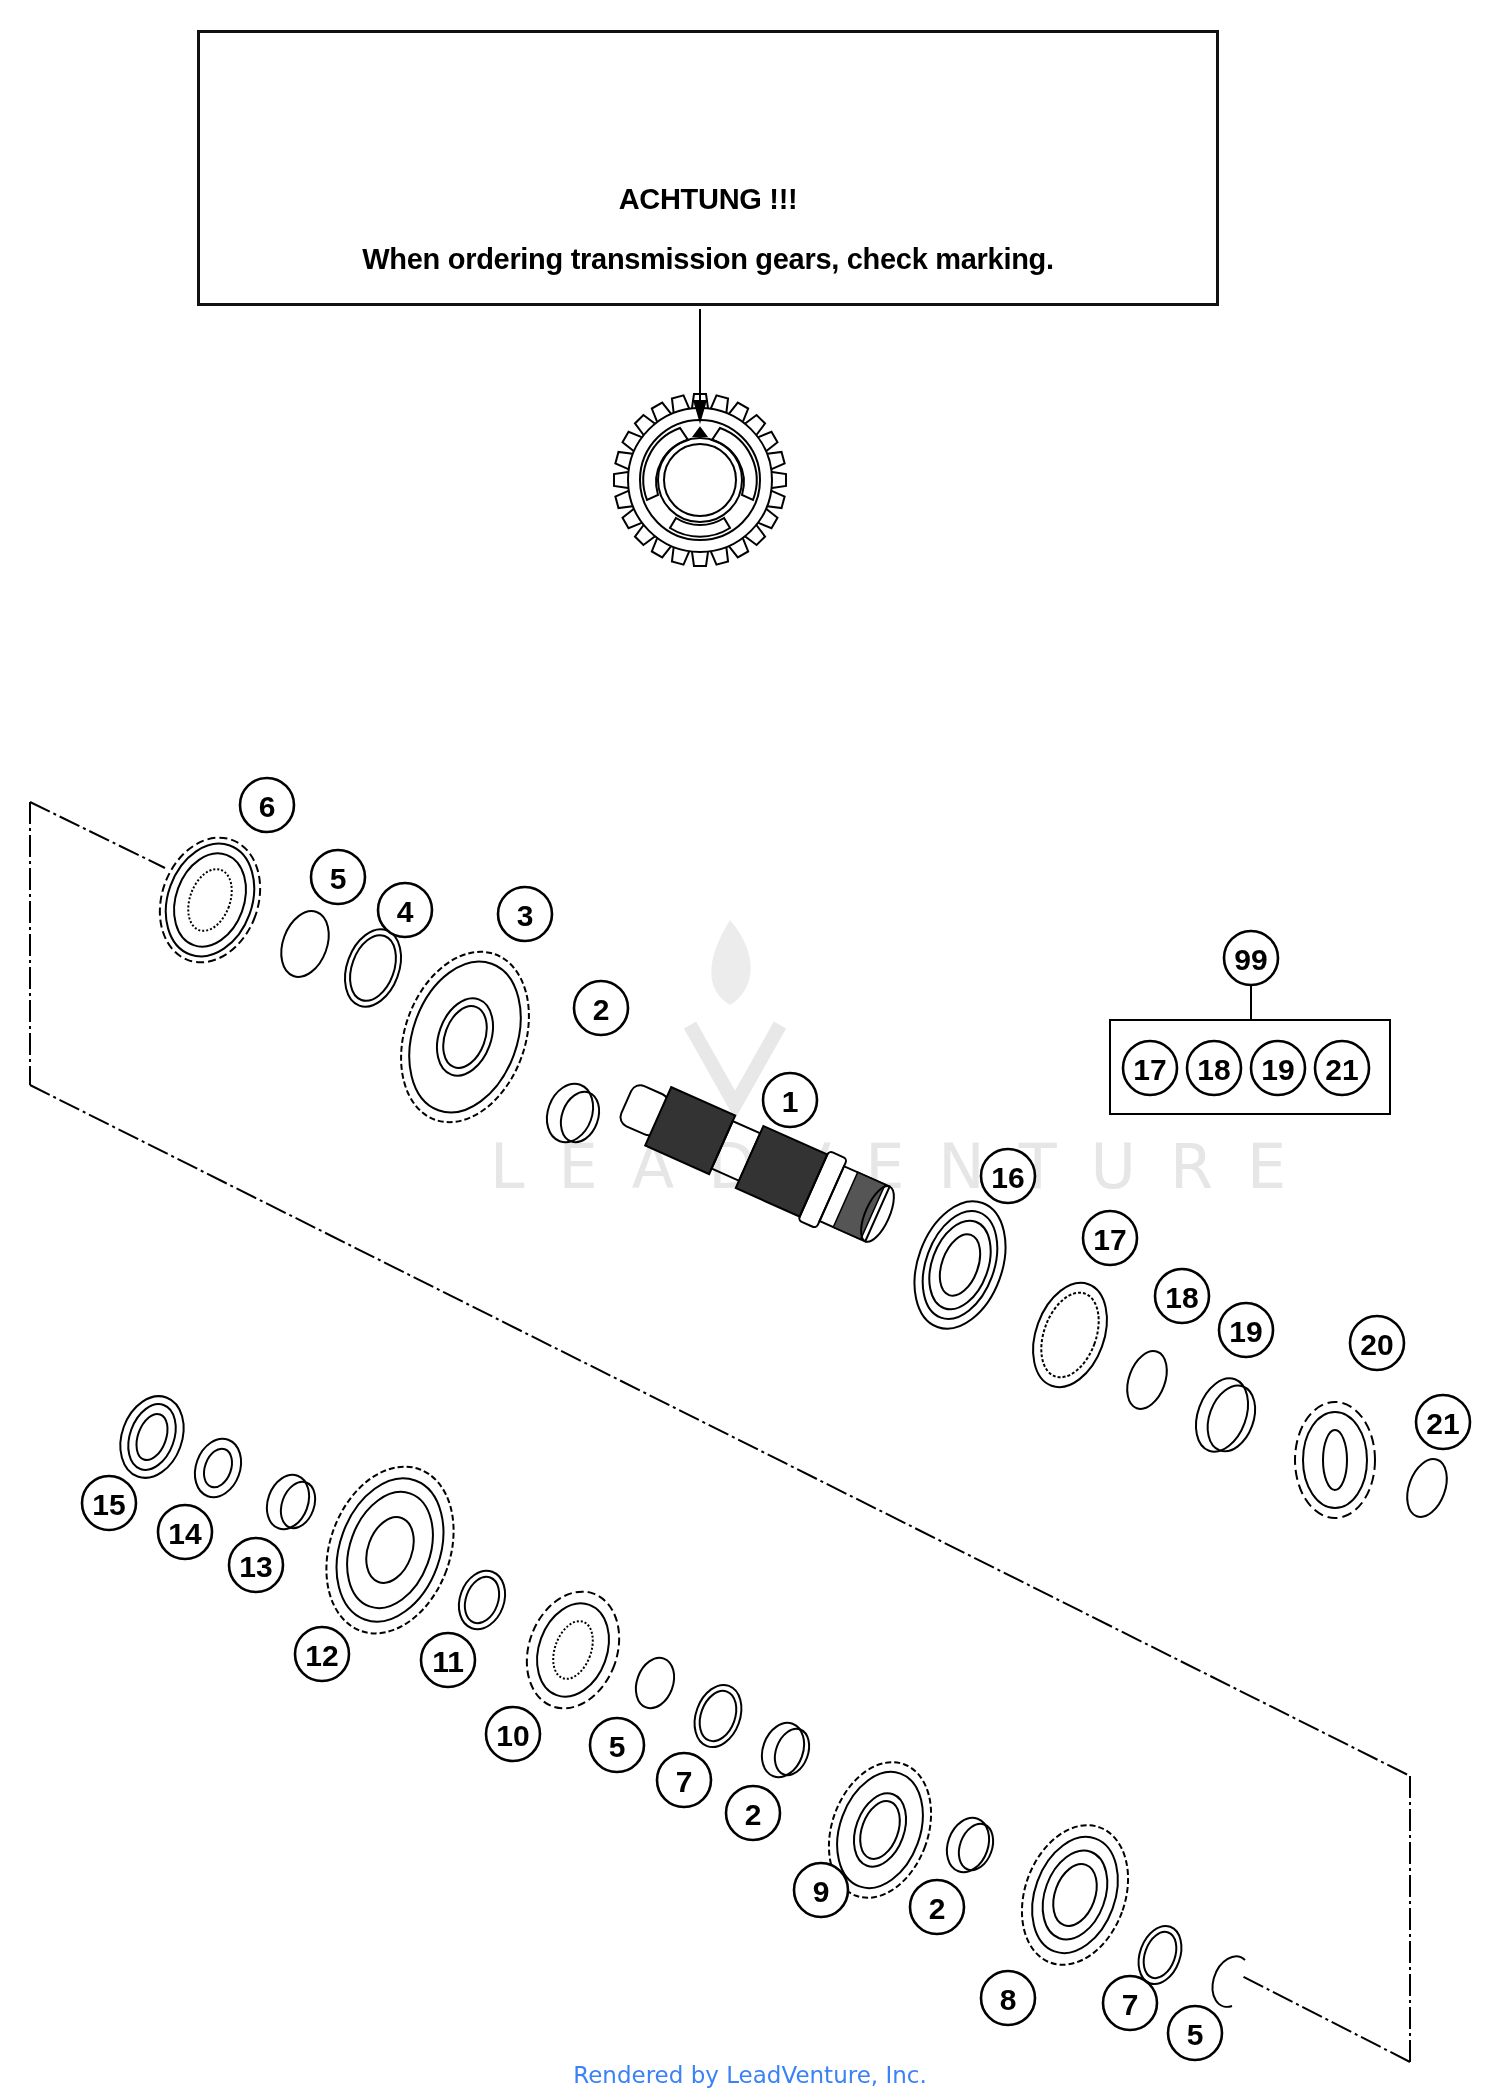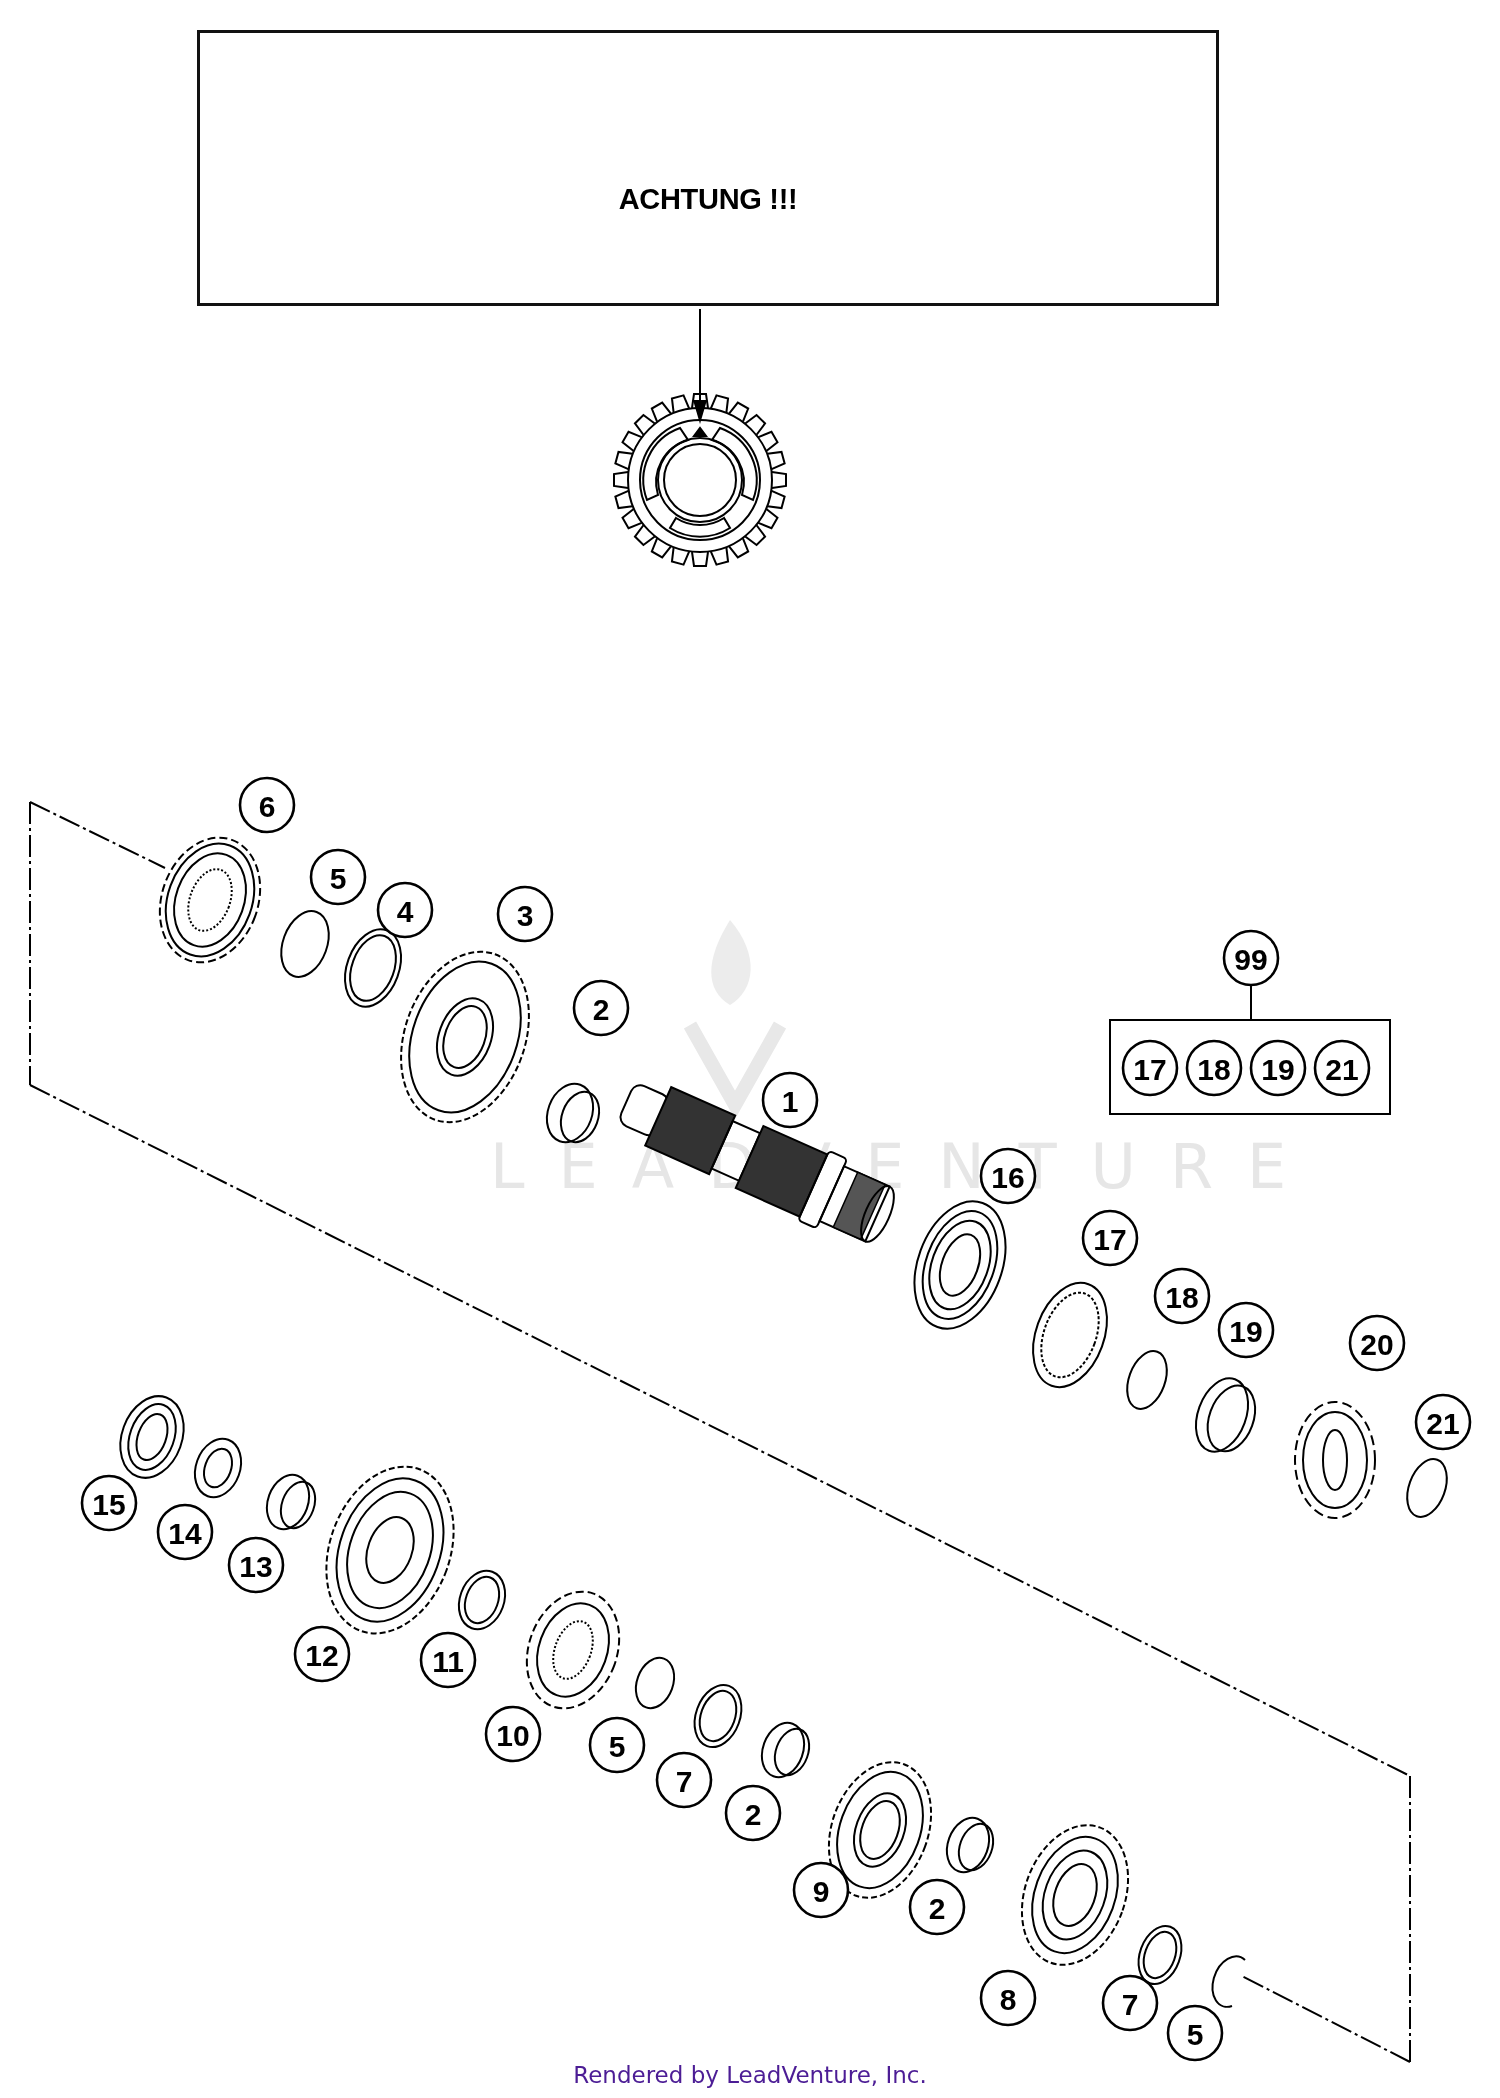--- a/index.html
+++ b/index.html
@@ -6,27 +6,28 @@
   body { width: 1500px; height: 2098px; position: relative; overflow: hidden; font-family: "Liberation Sans", sans-serif; color: #000; }
   .caution-box { position: absolute; left: 197px; top: 30px; width: 1022px; height: 276px; border: 3px solid #111; box-sizing: border-box; }
   .caution-line { position: absolute; left: 0; width: 100%; text-align: center; font-weight: bold; font-size: 29px; letter-spacing: -0.3px; }
   .l1 { top: 36px; } .l2 { top: 86px; } .l3 { top: 150px; } .l4 { top: 210px; }
   svg.diagram { position: absolute; left: 0; top: 0; }
   .label-circle { fill: #fff; stroke: #000; stroke-width: 2.6; }
   .label-text { font-family: "Liberation Sans", sans-serif; font-weight: bold; font-size: 30px; text-anchor: middle; dominant-baseline: central; fill: #000; }
   .part { fill: none; stroke: #000; stroke-width: 2; }
   .dash { fill: none; stroke: #000; stroke-width: 2; stroke-dasharray: 22 4 3 4; }
   .watermark { position: absolute; left: 490px; top: 1130px; font-size: 62px; letter-spacing: 34px; color: #e6e6e6; font-weight: normal; font-family: "DejaVu Sans", sans-serif; }
-  .footer { position: absolute; left: 0; width: 1500px; top: 2062px; text-align: center; font-family: "DejaVu Sans", sans-serif; font-size: 23px; color: #4c1d95; }
+  .footer { position: absolute; left: 0; width: 1500px; top: 2062px; text-align: center; font-family: "DejaVu Sans", sans-serif; font-size: 23px; color: #3b82f6; }
 </style>
 </head>
 <body>
 
 <div class="caution-box">
   <div class="caution-line l3">ACHTUNG !!!</div>
+  <div class="caution-line l4">When ordering transmission gears, check marking.</div>
 </div>
 
 <div class="watermark">LEADVENTURE</div>
 
 <svg class="diagram" width="1500" height="2098" viewBox="0 0 1500 2098">
 
   <g fill="none" stroke="#e8e8e8" stroke-width="14">
     <path d="M730 920 C705 960 705 990 730 1005 C755 990 760 955 730 920 Z" fill="#ececec" stroke="none"></path>
     <path d="M690 1025 L735 1105 L780 1025"></path>
   </g>

